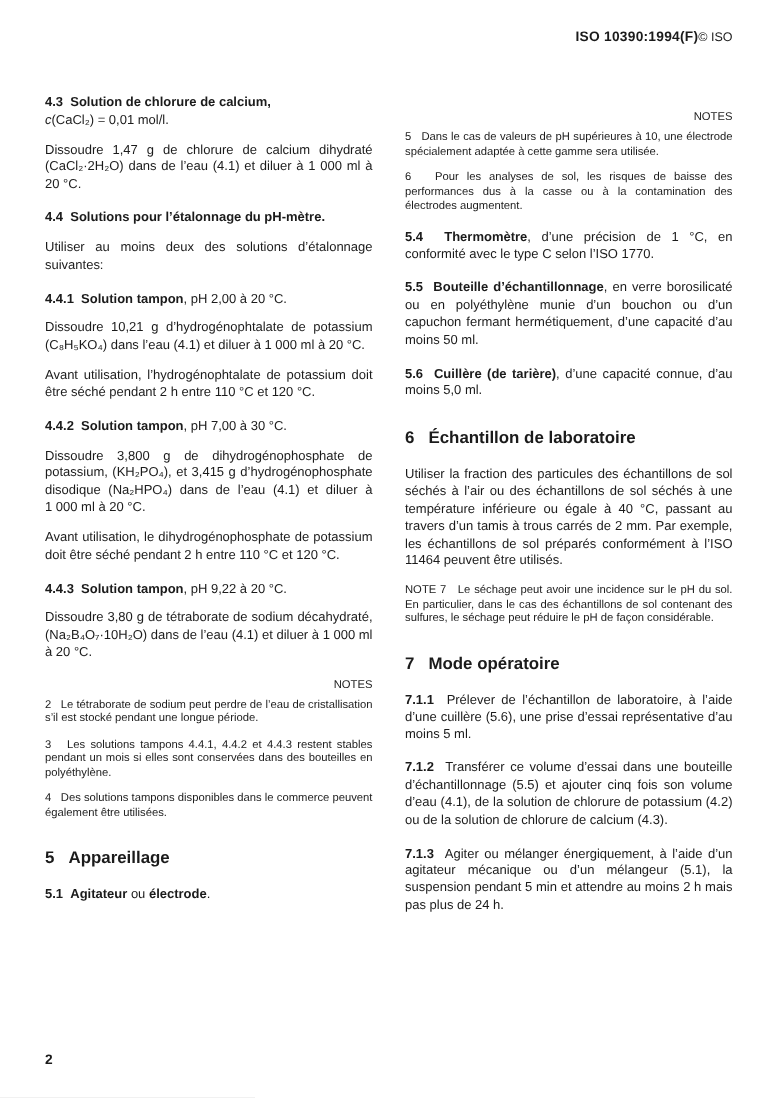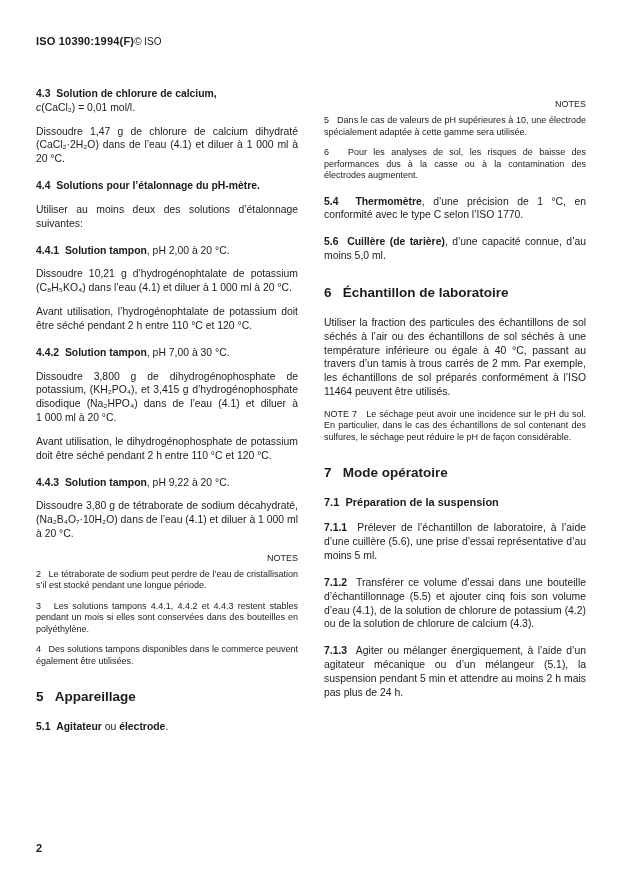--- a/index.html
+++ b/index.html
@@ -14,25 +14,24 @@
     background: #ffffff;
     box-sizing: border-box;
     padding: 24px 36px 0 36px;
     font-family: "Liberation Sans", "DejaVu Sans", sans-serif;
     color: #1b1b1b;
     position: relative;
     overflow: hidden;
   }
   .page-header {
     display: flex;
-    justify-content: flex-start;
+    justify-content: flex-end;
     align-items: baseline;
     font-size: 11px;
     margin-bottom: 40px;
-    margin-top: 11px;
   }
   .doc-ref { font-weight: bold; letter-spacing: 0.2px; }
   .copyright { font-size: 10px; }
   .columns {
     display: flex;
     gap: 26px;
   }
   .col { width: 50%; }
   p { margin: 0 0 10px 0; }
   .clause, .para {
@@ -123,32 +122,32 @@
 
     <div class="col">
 
 
       <p class="notes-label">NOTES</p>
       <p class="note">5&nbsp;&nbsp;&nbsp;Dans le cas de valeurs de pH supérieures à 10, une électrode spécialement adaptée à cette gamme sera utilisée.</p>
       <p class="note">6&nbsp;&nbsp;&nbsp;Pour les analyses de sol, les risques de baisse des performances dus à la casse ou à la contamination des électrodes augmentent.</p>
 
       <p class="clause"><b class="term">5.4&nbsp;&nbsp;Thermomètre</b><span>, d’une précision de 1 °C, en conformité avec le type C selon l’ISO 1770.</span></p>
 
+      <p class="clause"><b class="term">5.5&nbsp;&nbsp;Bouteille d’échantillonnage</b><span>, en verre borosilicaté ou en polyéthylène munie d’un bouchon ou d’un capuchon fermant hermétiquement, d’une capacité d’au moins 50 ml.</span></p>
 
       <p class="clause"><b class="term">5.6&nbsp;&nbsp;Cuillère (de tarière)</b><span>, d’une capacité connue, d’au moins 5,0 ml.</span></p>
 
       <h2 class="sec-head">6&nbsp;&nbsp;&nbsp;Échantillon de laboratoire</h2>
 
       <p class="para">Utiliser la fraction des particules des échantillons de sol séchés à l’air ou des échantillons de sol séchés à une température inférieure ou égale à 40 °C, passant au travers d’un tamis à trous carrés de 2 mm. Par exemple, les échantillons de sol préparés conformément à l’ISO 11464 peuvent être utilisés.</p>
 
       <p class="note">NOTE 7&nbsp;&nbsp;&nbsp;Le séchage peut avoir une incidence sur le pH du sol. En particulier, dans le cas des échantillons de sol contenant des sulfures, le séchage peut réduire le pH de façon considérable.</p>
 
       <h2 class="sec-head">7&nbsp;&nbsp;&nbsp;Mode opératoire</h2>
 
-      <h3 class="subsec-head">7.1&nbsp;&nbsp;Préparation de la suspension</h3>
 
       <p class="clause"><b class="term">7.1.1</b><span>&nbsp;&nbsp;Prélever de l’échantillon de laboratoire, à l’aide d’une cuillère (5.6), une prise d’essai représentative d’au moins 5 ml.</span></p>
 
       <p class="clause"><b class="term">7.1.2</b><span>&nbsp;&nbsp;Transférer ce volume d’essai dans une bouteille d’échantillonnage (5.5) et ajouter cinq fois son volume d’eau (4.1), de la solution de chlorure de potassium (4.2) ou de la solution de chlorure de calcium (4.3).</span></p>
 
       <p class="clause"><b class="term">7.1.3</b><span>&nbsp;&nbsp;Agiter ou mélanger énergiquement, à l’aide d’un agitateur mécanique ou d’un mélangeur (5.1), la suspension pendant 5 min et attendre au moins 2 h mais pas plus de 24 h.</span></p>
 
     </div>
 
   </div>

